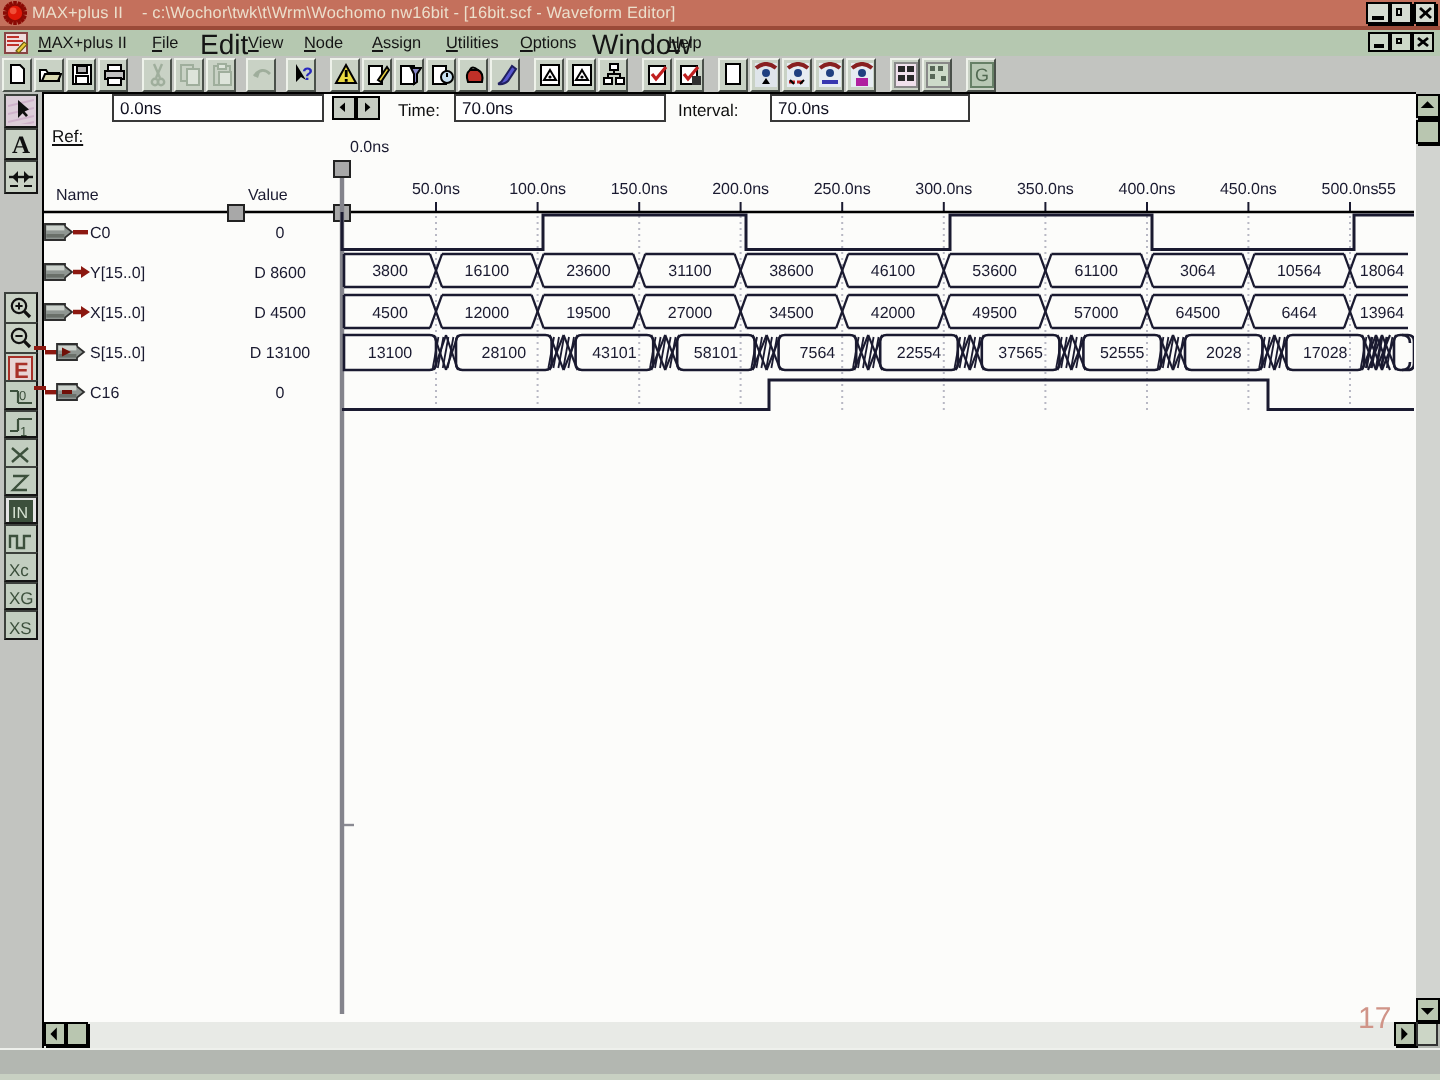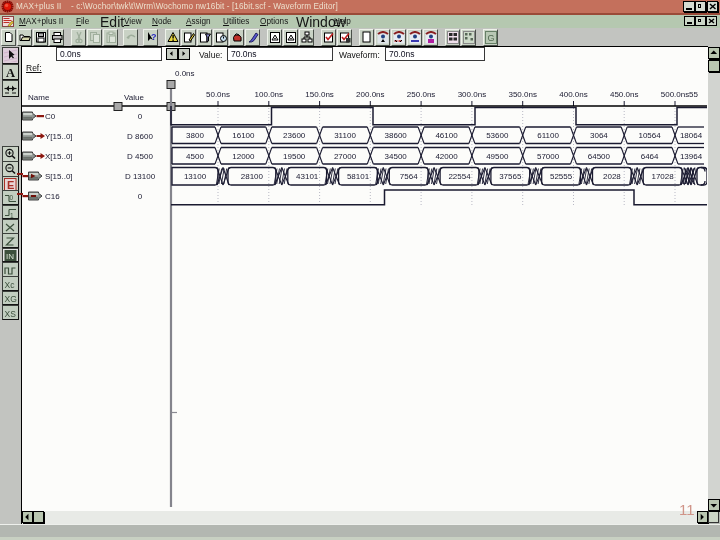--- a/index.html
+++ b/index.html
@@ -330,23 +330,23 @@
 <div class="abs" style="left:26px;top:63px;font-size:8.5px;color:#101010;text-decoration:underline;">Ref:</div>
 <div class="abs" style="left:56px;top:46.5px;width:106px;height:14px;background:#fff;border:1px solid #383838;box-sizing:border-box;font-size:8.5px;line-height:12px;color:#101020;padding-left:3px;">0.0ns</div>
 <div class="abs" style="left:166px;top:47.5px;width:11.5px;height:12.5px;background:#c6ccc2;border:1px solid #000;box-sizing:border-box;"></div>
 <svg class="abs" style="left:166px;top:48px" width="11" height="11">
     <path d="M6.5 3.2 L3.8 5.6 L6.5 8 Z" fill="#000"></path>
   </svg>
 <div class="abs" style="left:178px;top:47.5px;width:11.5px;height:12.5px;background:#c6ccc2;border:1px solid #000;box-sizing:border-box;"></div>
 <svg class="abs" style="left:178px;top:48px" width="11" height="11">
     <path d="M4.5 3.2 L7.2 5.6 L4.5 8 Z" fill="#000"></path>
   </svg>
-<div class="abs" style="left:199px;top:49.5px;font-size:8.5px;color:#101010;">Value:</div>
+<div class="abs" style="left:199px;top:49.5px;font-size:8.5px;color:#101010;">Time:</div>
 <div class="abs" style="left:227px;top:46.5px;width:106px;height:14px;background:#fff;border:1px solid #383838;box-sizing:border-box;font-size:8.5px;line-height:12px;color:#101020;padding-left:3px;">70.0ns</div>
-<div class="abs" style="left:339px;top:49.5px;font-size:8.5px;color:#101010;">Waveform:</div>
+<div class="abs" style="left:339px;top:49.5px;font-size:8.5px;color:#101010;">Interval:</div>
 <div class="abs" style="left:385px;top:46.5px;width:100px;height:14px;background:#fff;border:1px solid #383838;box-sizing:border-box;font-size:8.5px;line-height:12px;color:#101020;padding-left:3px;">70.0ns</div>
 <div class="abs" style="left:2px;top:47px;width:16.5px;height:17px;background:#ddcdd9;border:1.2px solid #222;border-color:#3c403c #141414 #141414 #3c403c;box-sizing:border-box;">
     <div style="position:relative;width:100%;height:100%;">
       <svg style="position:absolute;left:1px;top:0.5px" width="13" height="13" viewBox="0 0 13 13">
         <g stroke="#cfb2cb" stroke-width="1">
           <line x1="0" y1="4" x2="13" y2="1"></line>
           <line x1="0" y1="8" x2="13" y2="5"></line>
           <line x1="0" y1="12" x2="13" y2="9"></line>
           <line x1="0" y1="15" x2="13" y2="12"></line>
         </g>
@@ -788,12 +788,12 @@
     <path d="M2.5 7 L6 3.5 L9.5 7 Z" fill="#000"></path>
   </svg>
 <div class="abs" style="left:708px;top:59.5px;width:11.5px;height:12px;background:#b9c6b0;border:1px solid #000;box-sizing:border-box;box-shadow:1px 1px 0 #000;"></div>
 <svg class="abs" style="left:708px;top:59.5px" width="11.5" height="12" viewBox="0 0 12 12"></svg>
 <div class="abs" style="left:708px;top:499px;width:11.5px;height:12px;background:#b9c6b0;border:1px solid #000;box-sizing:border-box;box-shadow:1px 1px 0 #000;"></div>
 <svg class="abs" style="left:708px;top:499px" width="11.5" height="12" viewBox="0 0 12 12">
     <path d="M2.5 5 L6 8.5 L9.5 5 Z" fill="#000"></path>
   </svg>
 <div class="abs" style="left:0;top:523.5px;width:720px;height:16.5px;background:#b3b7b1;border-top:1.5px solid #eef0ec;box-sizing:border-box;"></div>
 <div class="abs" style="left:0;top:537px;width:720px;height:3px;background:#c8d0c2;"></div>
-<div class="abs" style="left:679px;top:501px;font-size:15px;color:#d09488;">11</div>
+<div class="abs" style="left:679px;top:501px;font-size:15px;color:#d09488;">17</div>
 </body></html>

